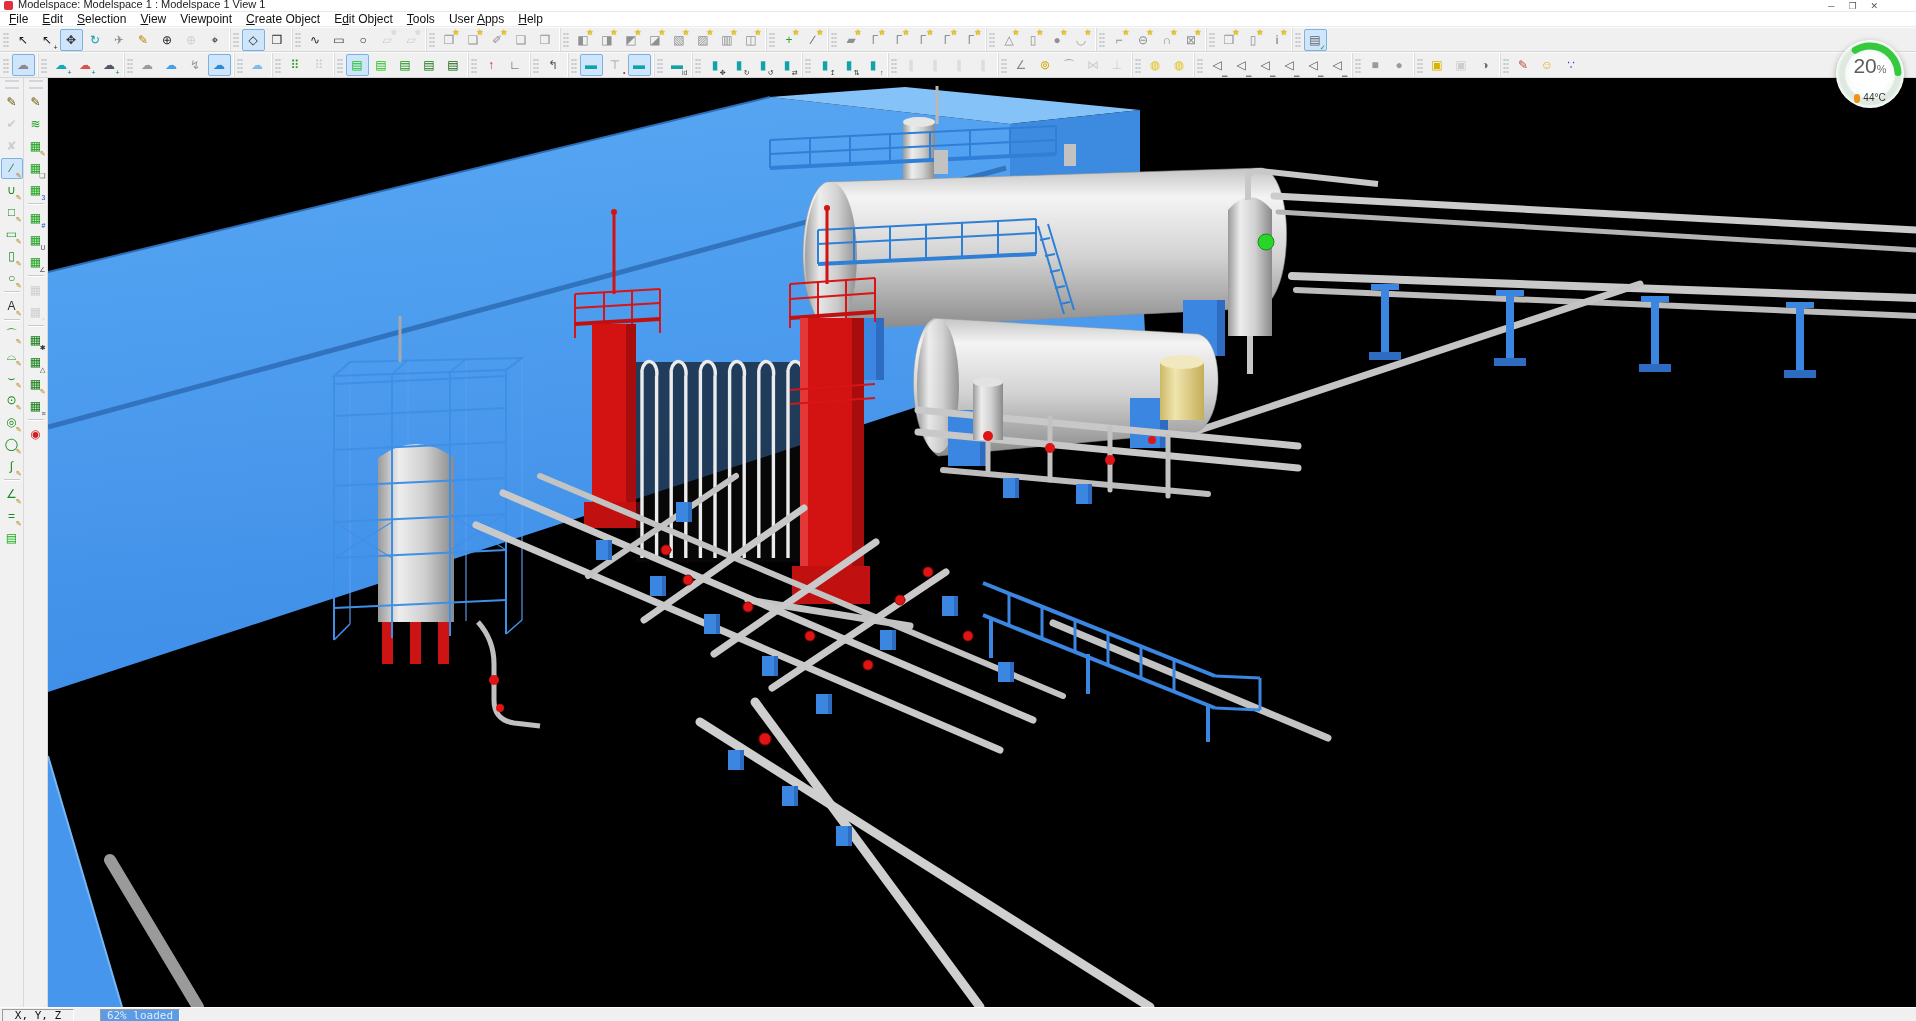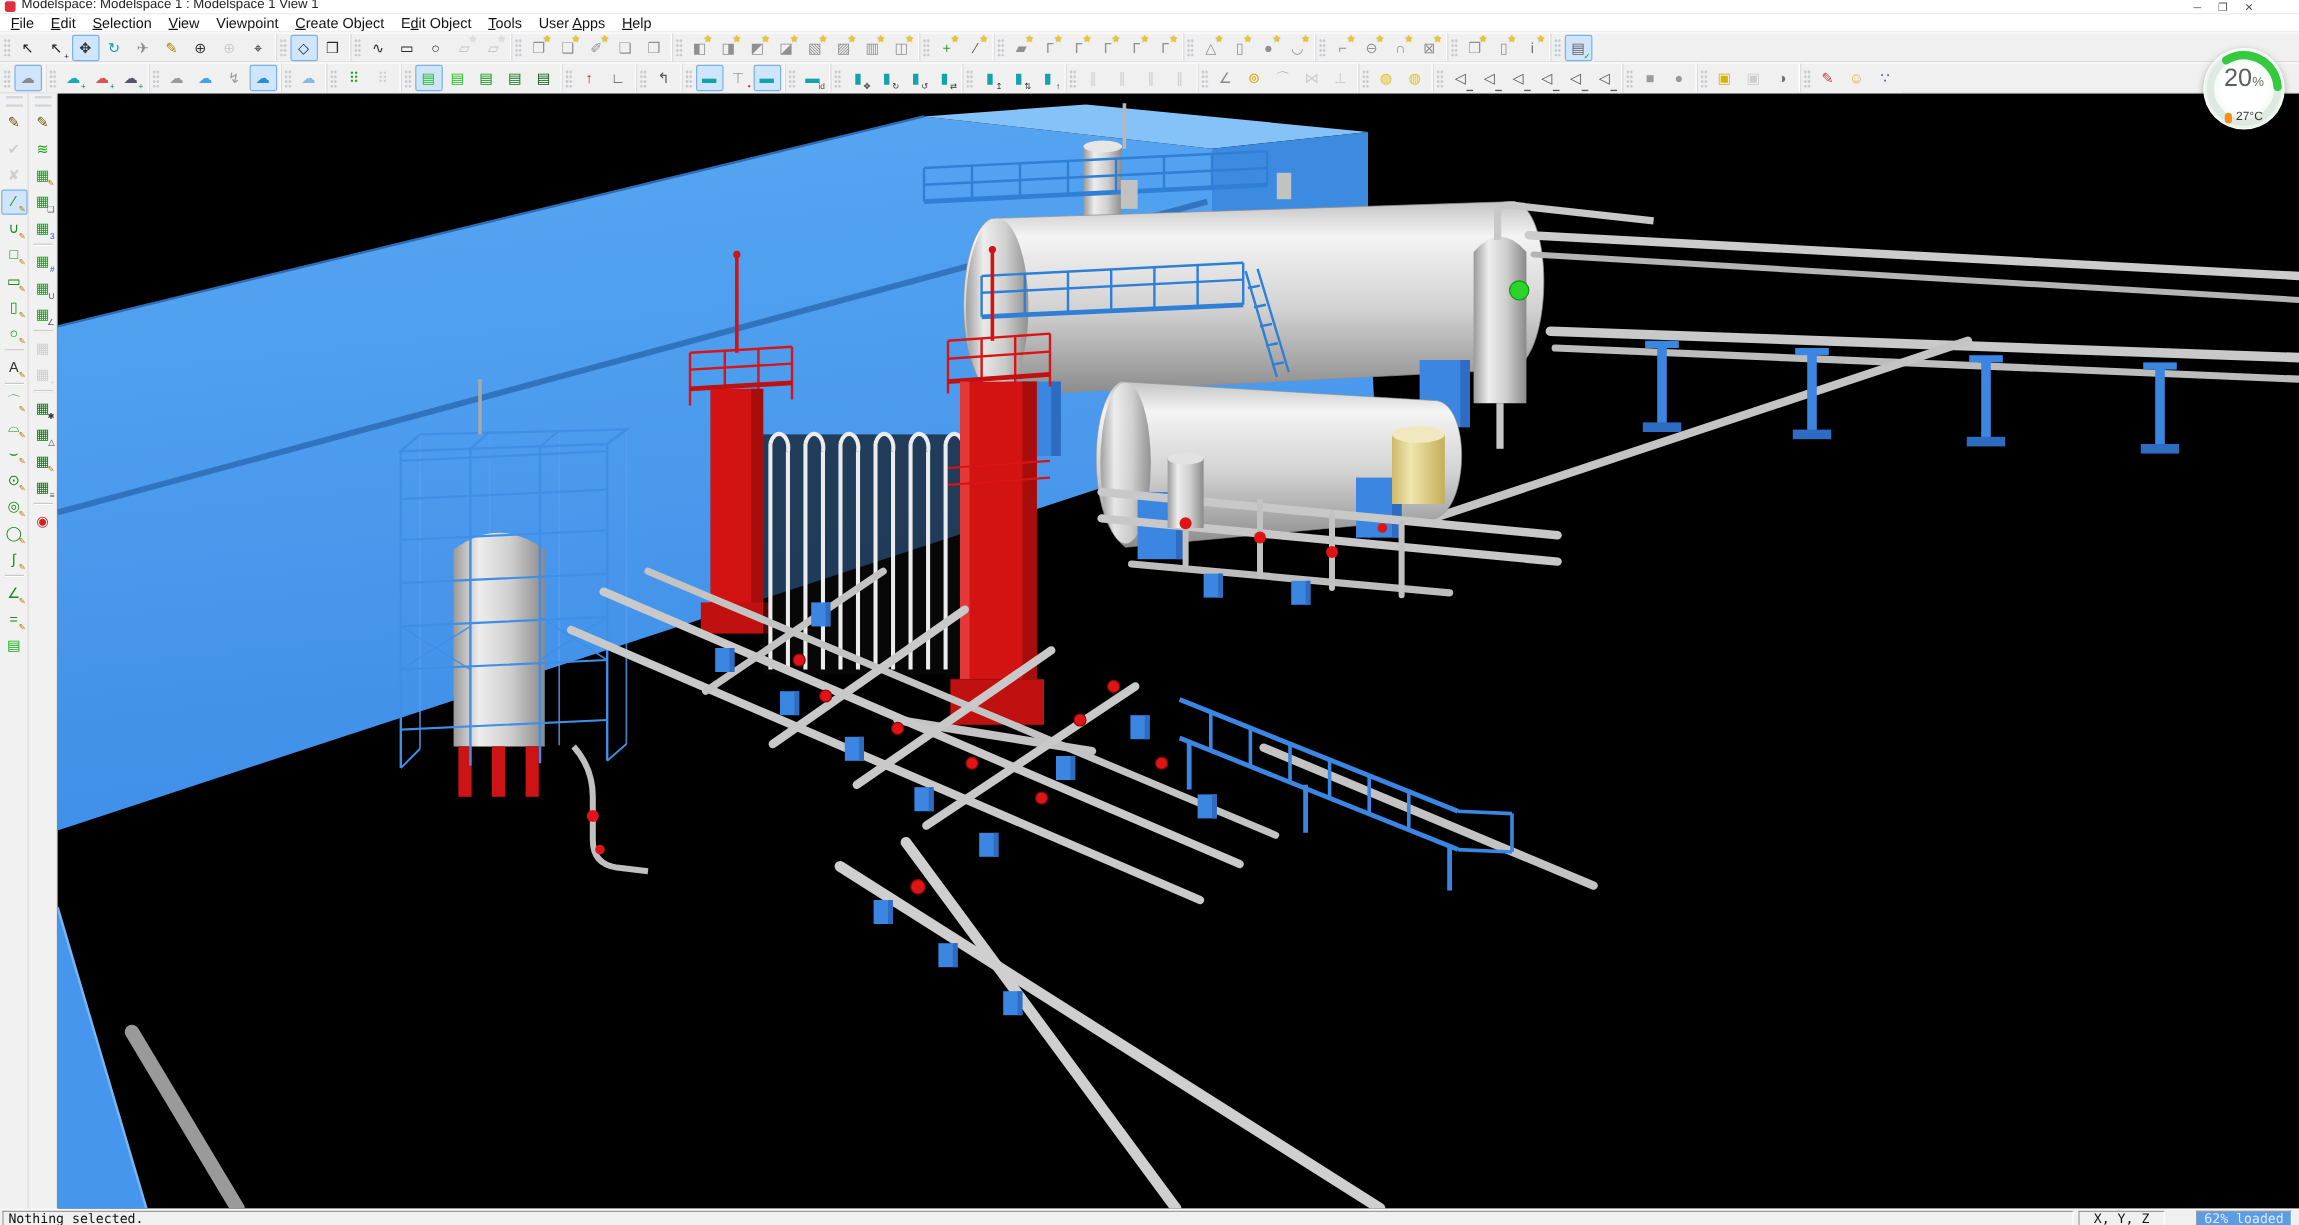--- a/index.html
+++ b/index.html
@@ -928,21 +928,20 @@
         <path d="M935,505 L1167,598 M935,537 L1167,630" stroke="#3a86e0" stroke-width="4"></path>
         <path d="M961,515 L961,547 M994,528 L994,560 M1027,541 L1027,573 M1060,554 L1060,586 M1093,567 L1093,599 M1126,580 L1126,612" stroke="#3a86e0" stroke-width="3"></path>
         <path d="M943,540 V580 M1040,576 V616 M1160,628 V664" stroke="#3a86e0" stroke-width="4"></path>
         <path d="M1167,598 L1212,600 M1167,630 L1212,632 M1212,600 V632" stroke="#3a86e0" stroke-width="3"></path>
       </g>
     </svg>
   </div>
 </div>
 
 <div class="statusbar">
-  <div class="sb-panel sb-msg">Nothing selected.</div>
   <div class="sb-panel sb-xyz">X, Y, Z</div>
   <div class="sb-gap"></div>
   <div class="sb-panel sb-loaded">62% loaded</div>
 </div>
 
 <div class="gauge">
   <svg viewBox="0 0 72 72">
     <defs>
       <radialGradient id="gaugeIn">
           <stop offset="0.55" stop-color="#ffffff"></stop>
@@ -950,15 +949,15 @@
         </radialGradient>
     </defs>
     <circle cx="36" cy="36" r="34" fill="#ffffff"></circle>
     <circle cx="36" cy="36" r="33" fill="url(#gaugeIn)"></circle>
     <circle cx="36" cy="36" r="28" fill="none" stroke="#dfe9e1" stroke-width="6"></circle>
     <circle cx="36" cy="36" r="28" fill="none" stroke="#35c93f" stroke-width="7" stroke-linecap="round" stroke-dasharray="58 118" transform="rotate(-122 36 36)"></circle>
   </svg>
   <div class="gauge-val"><span>20</span><span class="pct">%</span></div>
   <div class="gauge-temp">
       <span class="thermo"></span>
-      <span>27°C</span>
+      <span>44°C</span>
     </div>
 </div>
 
 </body></html>

